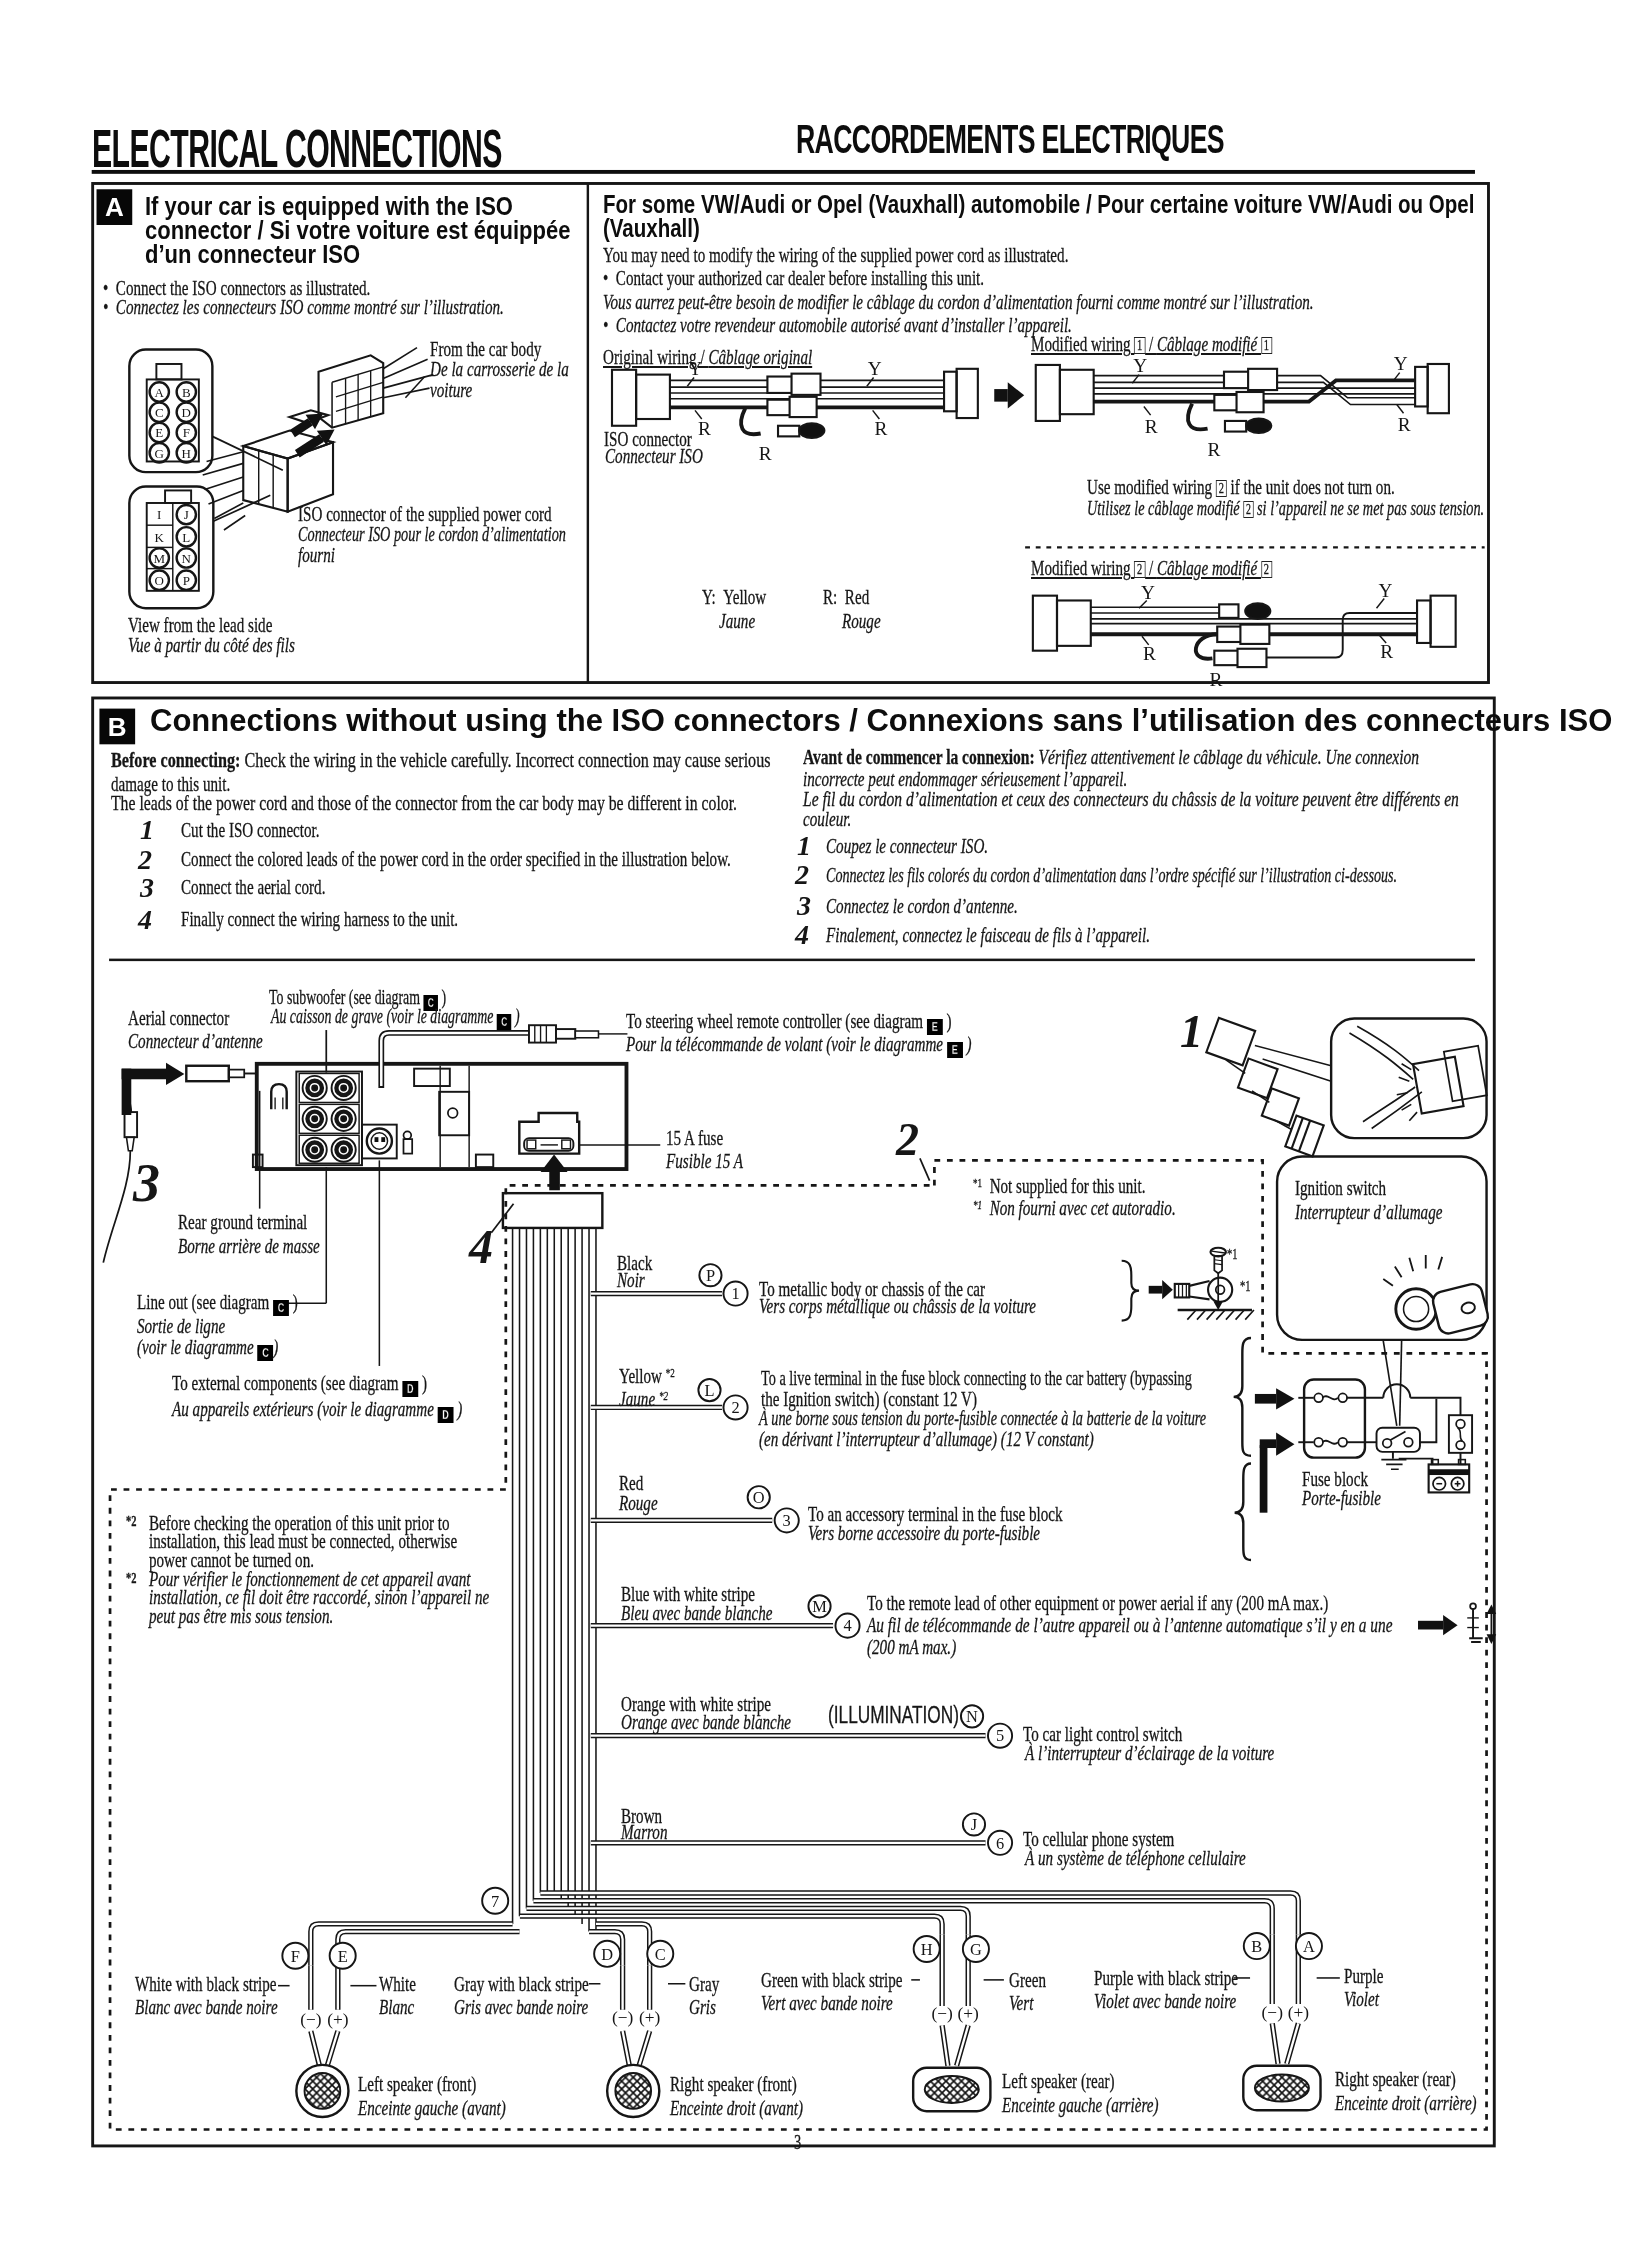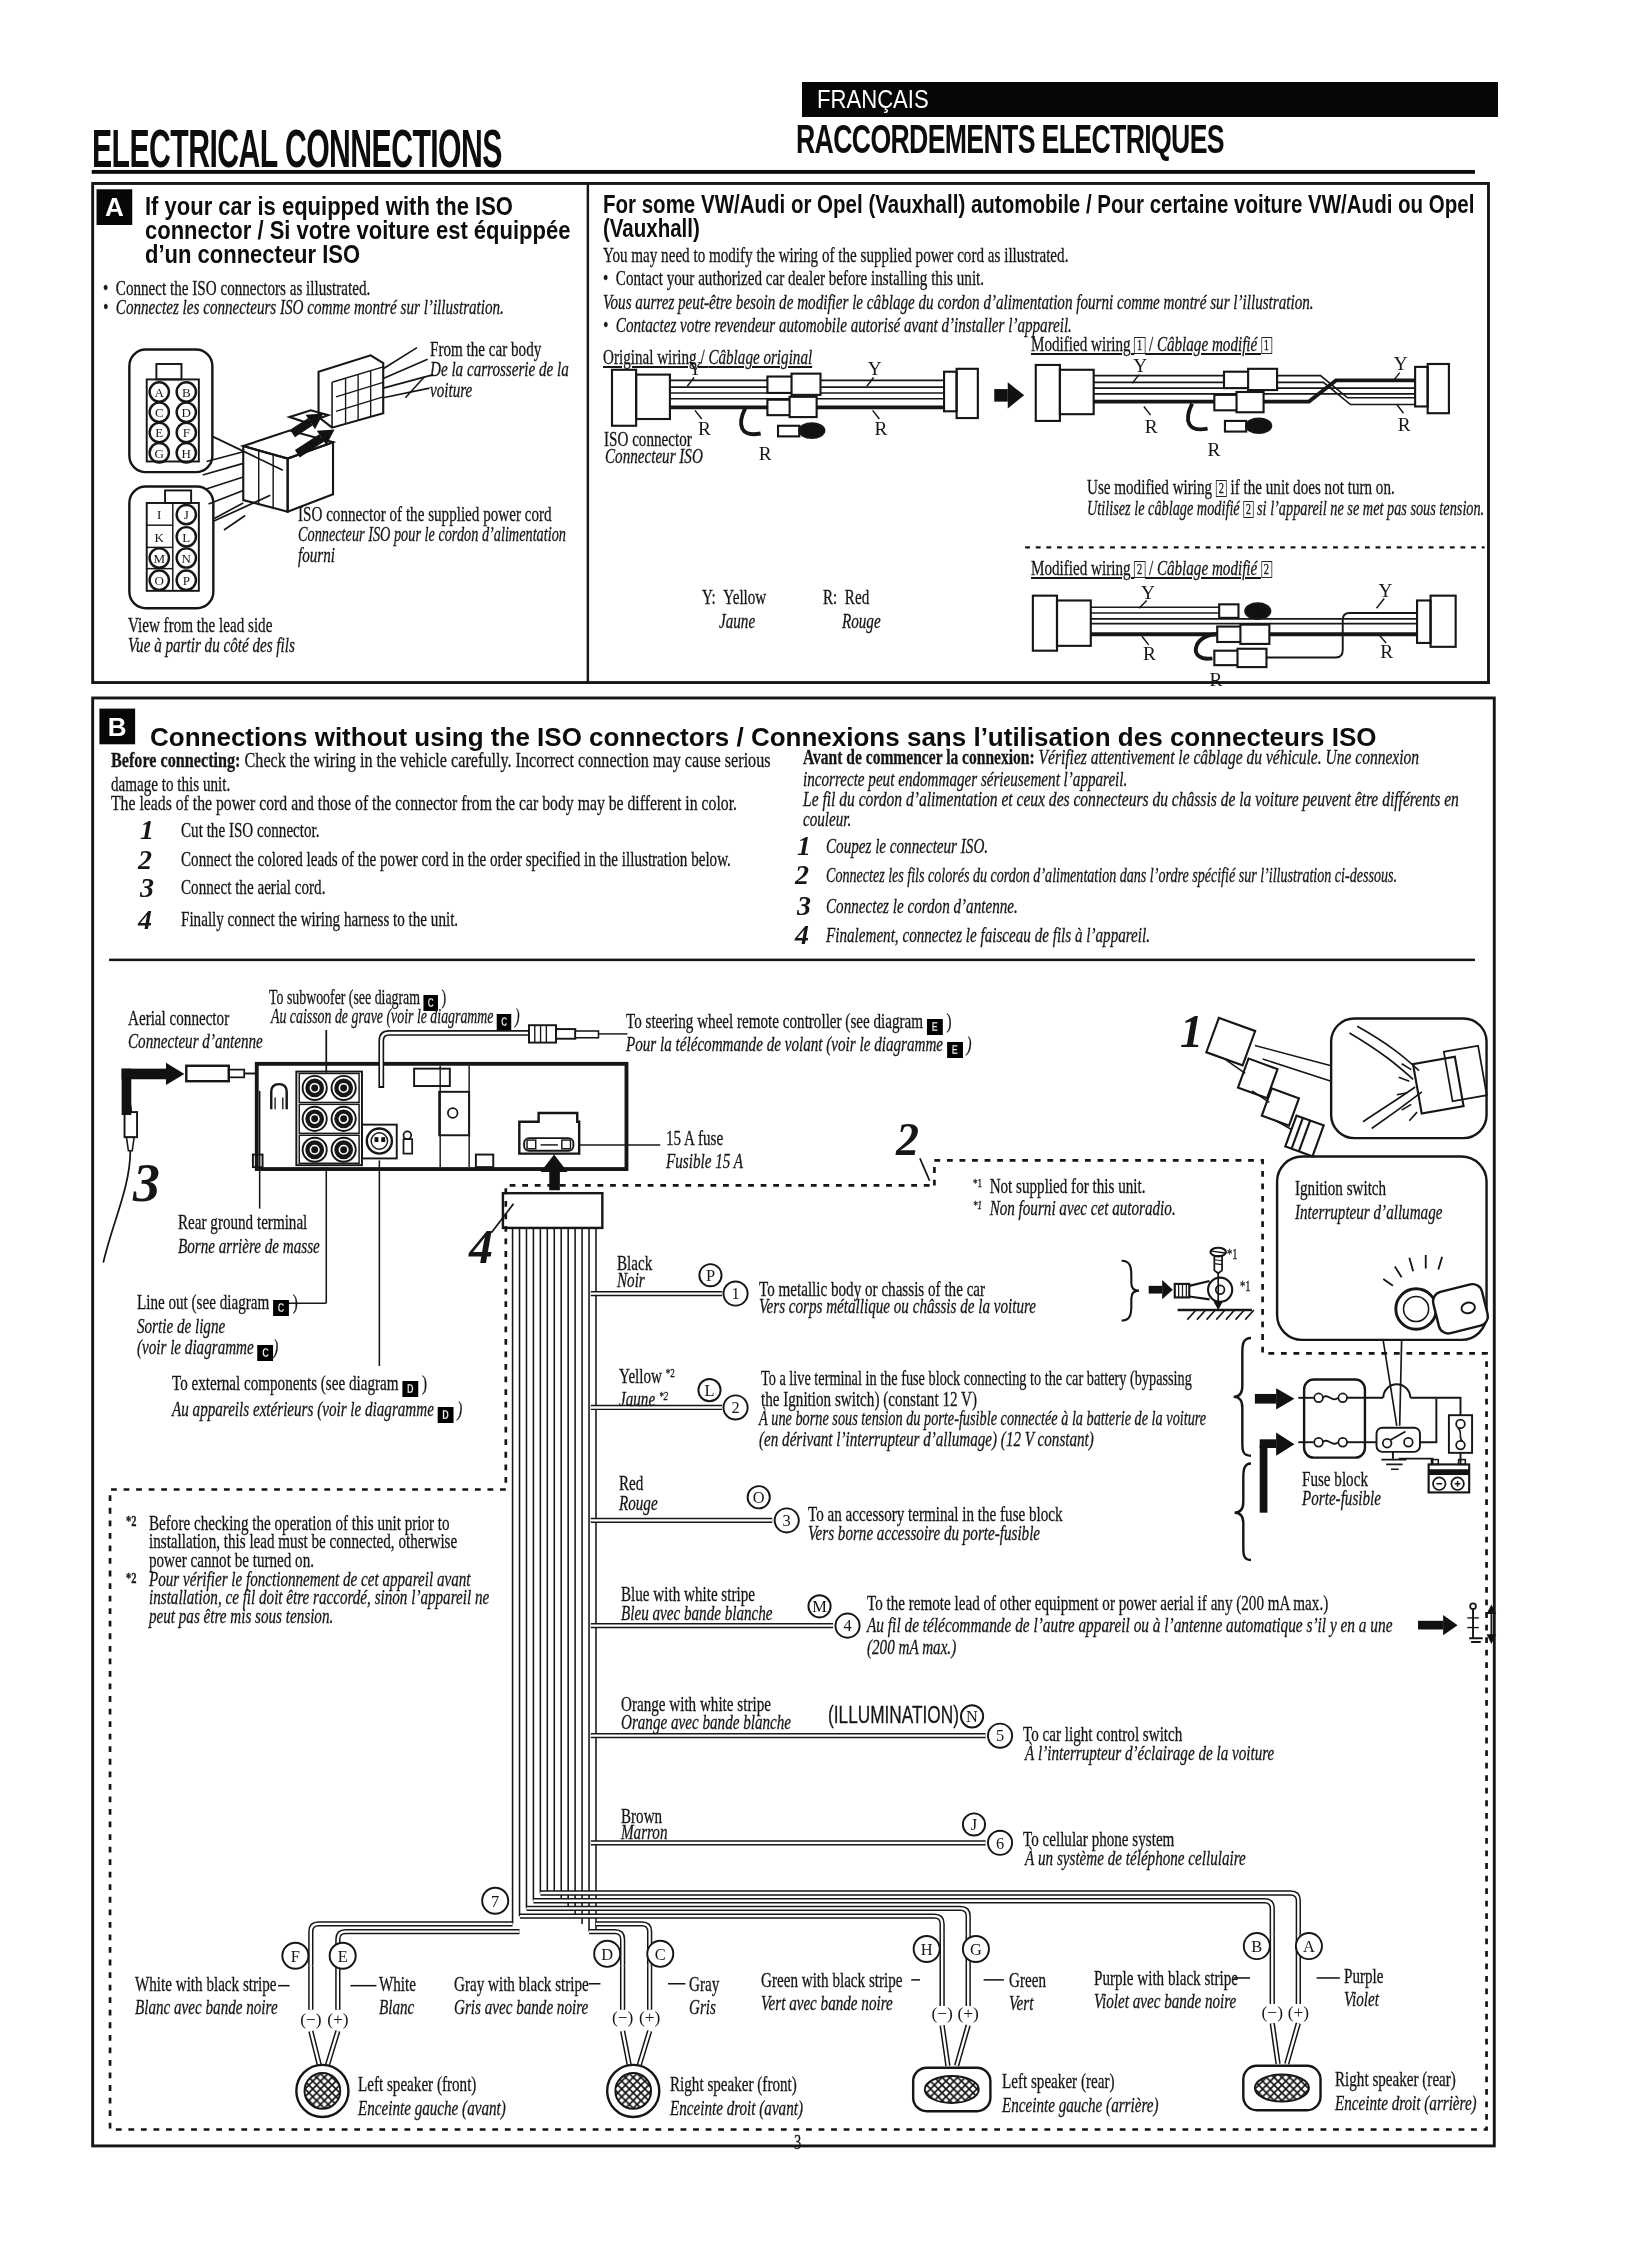--- a/index.html
+++ b/index.html
@@ -563,21 +563,20 @@
 <circle cx="656" cy="2166" r="27" fill="#fff"></circle>
 <circle cx="656" cy="2166" r="18.5" fill="url(#xh)" stroke-width="2"></circle>
 <rect x="946" y="2142" width="80" height="45" rx="14" fill="#fff"></rect>
 <ellipse cx="986" cy="2164.5" rx="28" ry="14" fill="url(#xh)" stroke-width="2"></ellipse>
 <rect x="1288" y="2140" width="80" height="46" rx="14" fill="#fff"></rect>
 <ellipse cx="1328" cy="2163" rx="28" ry="14" fill="url(#xh)" stroke-width="2"></ellipse>
 </g>
 
 </g>
 </svg>
-<div class="bar" style="left:802px;top:82px;width:681px;height:35px;line-height:35px"><span style="display:inline-block;transform:scaleX(.85);transform-origin:0 50%">FRANÇAIS</span></div>
 <div class="h1" style="left:92px;top:118px;font-size:53px;transform:scaleX(.57)">ELECTRICAL CONNECTIONS</div>
 <div class="h1" style="left:796px;top:116px;font-size:41px">RACCORDEMENTS ELECTRIQUES</div>
 <div class="h2" style="left:145px;top:194px;transform:scaleX(.88)">If your car is equipped with the ISO<br>connector / Si votre voiture est équippée<br>d’un connecteur ISO</div>
 <div class="t" style="left:103px;top:276px">•&nbsp;&nbsp;Connect the ISO connectors as illustrated.</div>
 <div class="t i" style="left:103px;top:295px">•&nbsp;&nbsp;Connectez les connecteurs ISO comme montré sur l’illustration.</div>
 <div class="t" style="left:430px;top:337px">From the car body</div>
 <div class="t i" style="left:430px;top:357px">De la carrosserie de la</div>
 <div class="t i" style="left:430px;top:378px">voiture</div>
 <div class="t" style="left:298px;top:502px">ISO connector of the supplied power cord</div>
 <div class="t i" style="left:298px;top:522px;transform:scaleX(.68)">Connecteur ISO pour le cordon d’alimentation</div>
@@ -593,21 +592,21 @@
 <div class="t u" style="left:1031px;top:332px">Modified wiring <span class="bx">1</span> / <span class="i">Câblage modifié <span class="bx">1</span></span></div>
 <div class="t" style="left:604px;top:427px">ISO connector</div>
 <div class="t i" style="left:605px;top:444px">Connecteur ISO</div>
 <div class="t" style="left:1087px;top:475px">Use modified wiring <span class="bx">2</span> if the unit does not turn on.</div>
 <div class="t i" style="left:1087px;top:496px;transform:scaleX(.68)">Utilisez le câblage modifié <span class="bx">2</span> si l’appareil ne se met pas sous tension.</div>
 <div class="t" style="left:702px;top:585px">Y:&nbsp;&nbsp;Yellow</div>
 <div class="t i" style="left:719px;top:609px">Jaune</div>
 <div class="t" style="left:823px;top:585px">R:&nbsp;&nbsp;Red</div>
 <div class="t i" style="left:842px;top:609px">Rouge</div>
 <div class="t u" style="left:1031px;top:556px">Modified wiring <span class="bx">2</span> / <span class="i">Câblage modifié <span class="bx">2</span></span></div>
-<div class="h2" style="left:150px;top:725px;font-size:26px;transform:scaleX(1)">Connections without using the ISO connectors / Connexions sans l’utilisation des connecteurs ISO</div>
+<div class="h2" style="left:150px;top:709px;font-size:31px;transform:scaleX(1)">Connections without using the ISO connectors / Connexions sans l’utilisation des connecteurs ISO</div>
 <div class="t" style="left:111px;top:748px;transform:scaleX(.77)"><span class="bs">Before connecting:</span> Check the wiring in the vehicle carefully. Incorrect connection may cause serious</div>
 <div class="t" style="left:111px;top:772px">damage to this unit.</div>
 <div class="t" style="left:111px;top:791px;transform:scaleX(.75)">The leads of the power cord and those of the connector from the car body may be different in color.</div>
 <div class="ln" style="left:140px;top:816px">1</div>
 <div class="t" style="left:181px;top:818px">Cut the ISO connector.</div>
 <div class="ln" style="left:138px;top:846px">2</div>
 <div class="t" style="left:181px;top:847px">Connect the colored leads of the power cord in the order specified in the illustration below.</div>
 <div class="ln" style="left:140px;top:874px">3</div>
 <div class="t" style="left:181px;top:875px">Connect the aerial cord.</div>
 <div class="ln" style="left:138px;top:906px">4</div>

